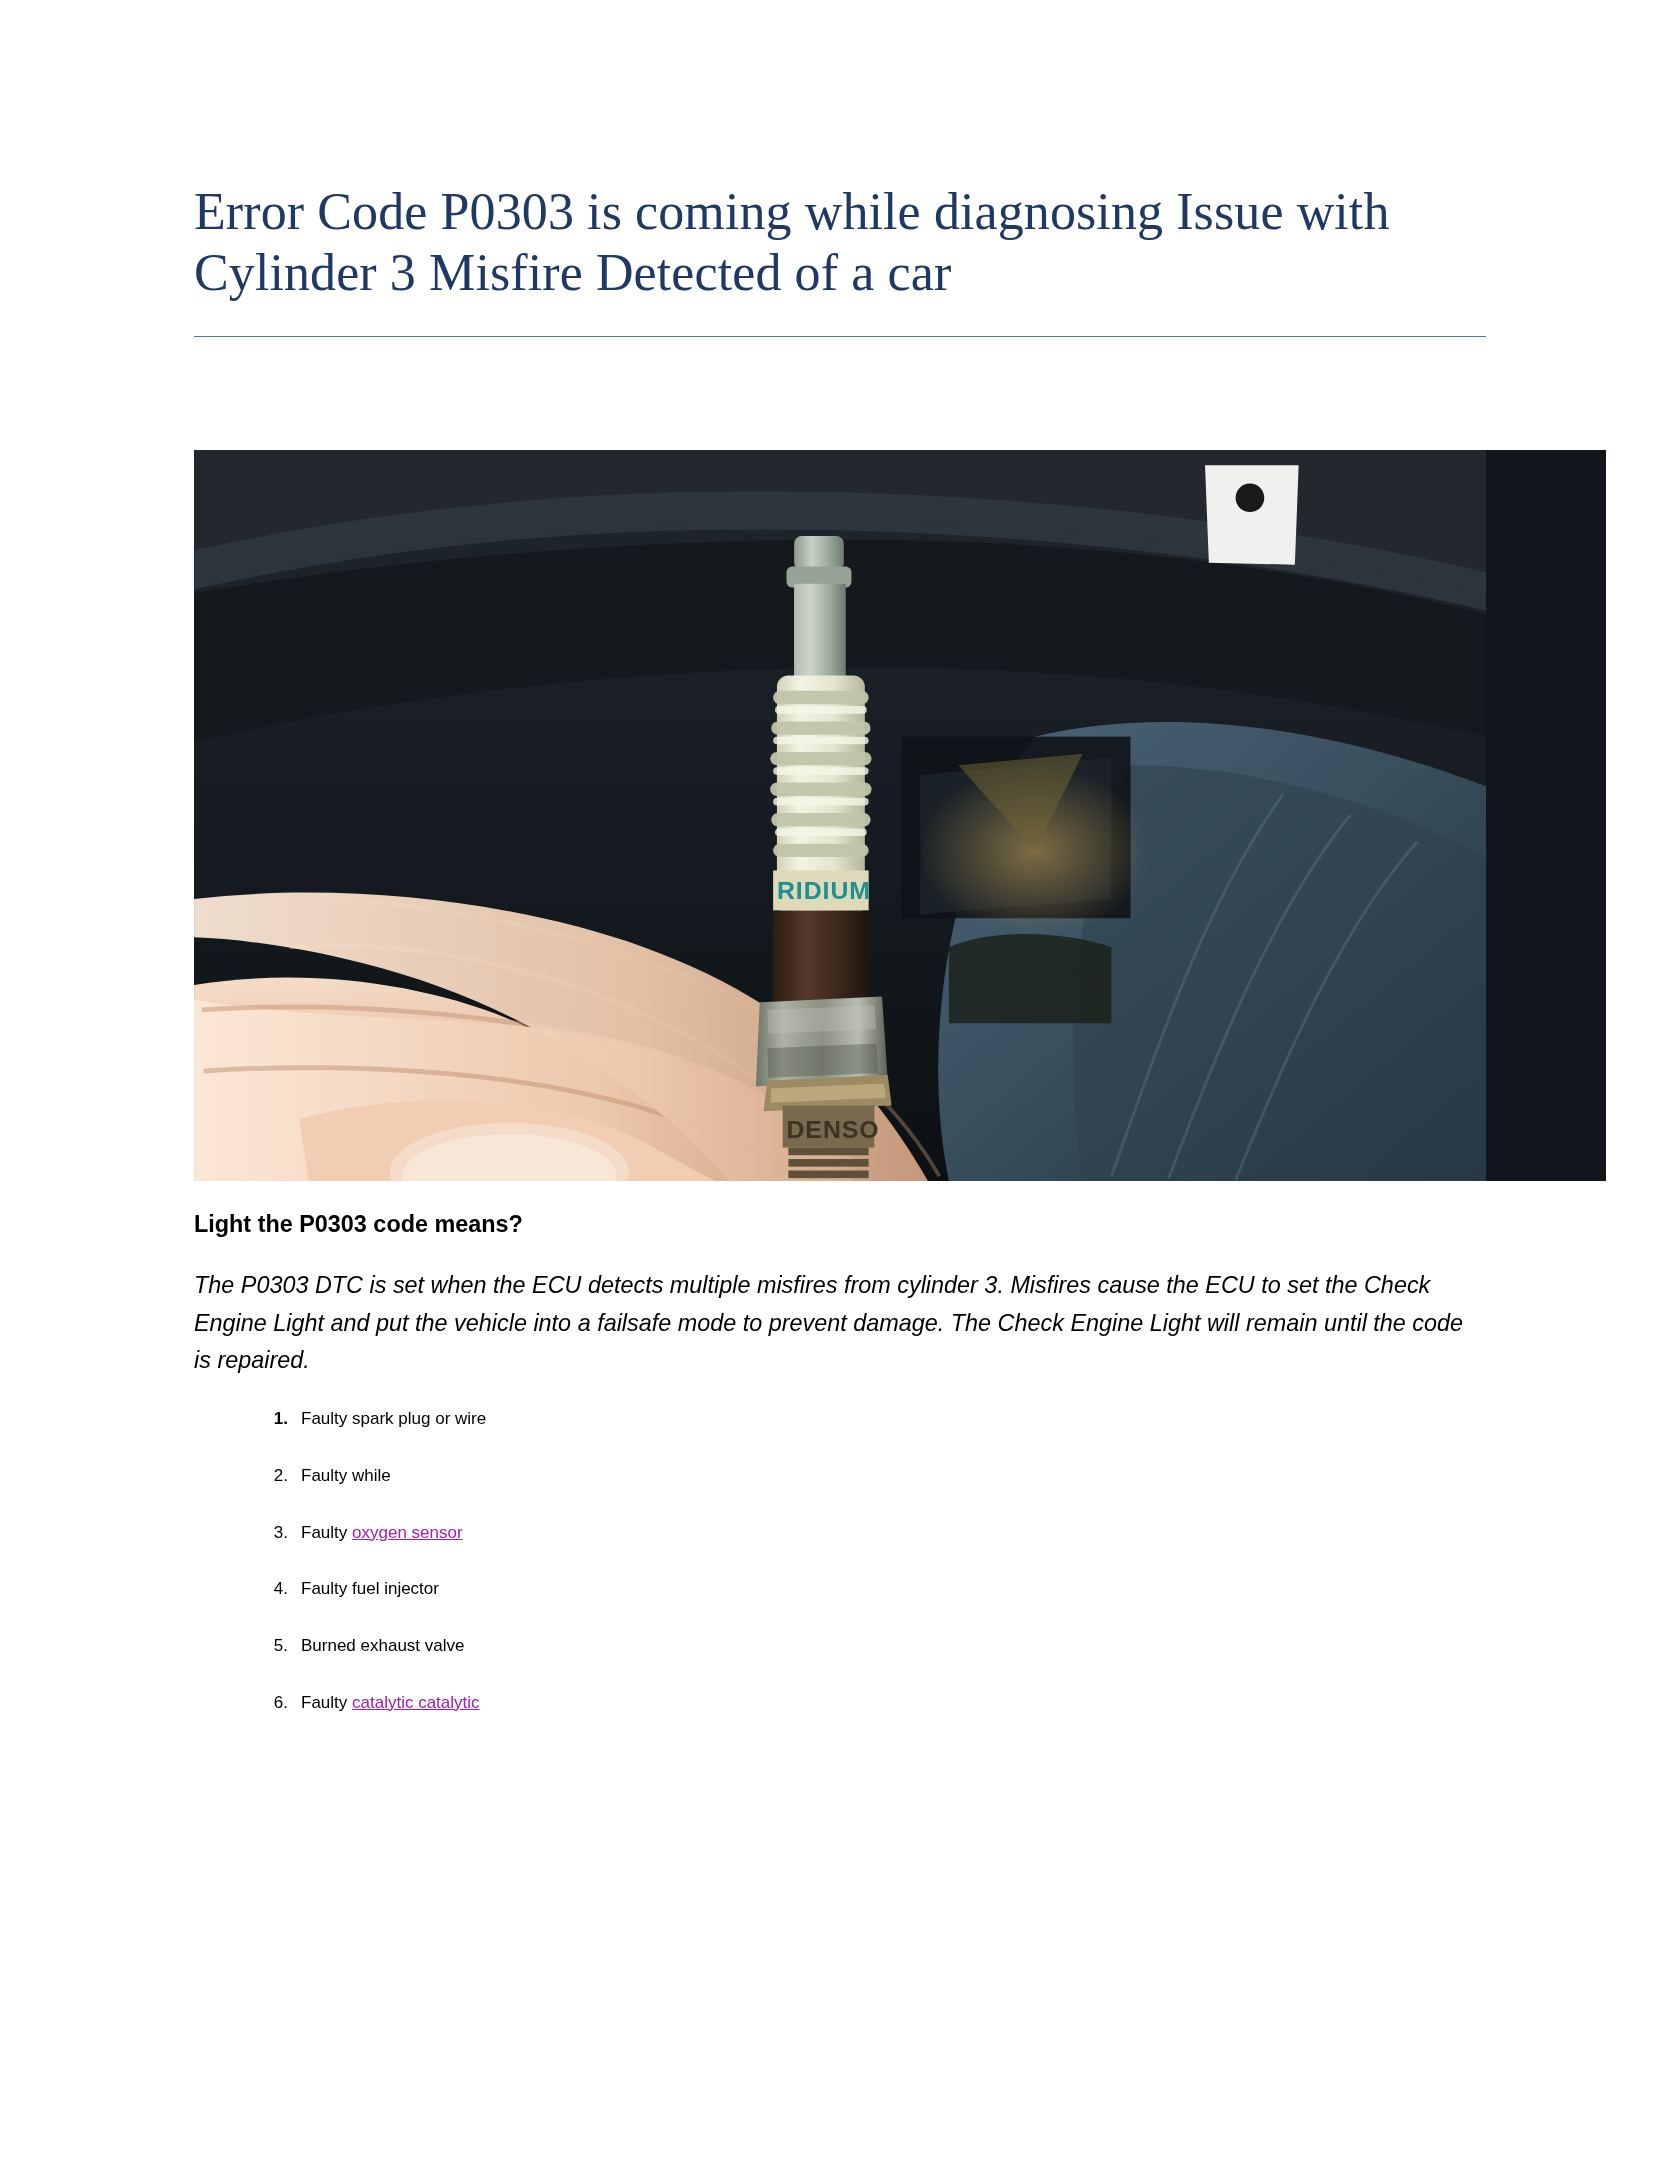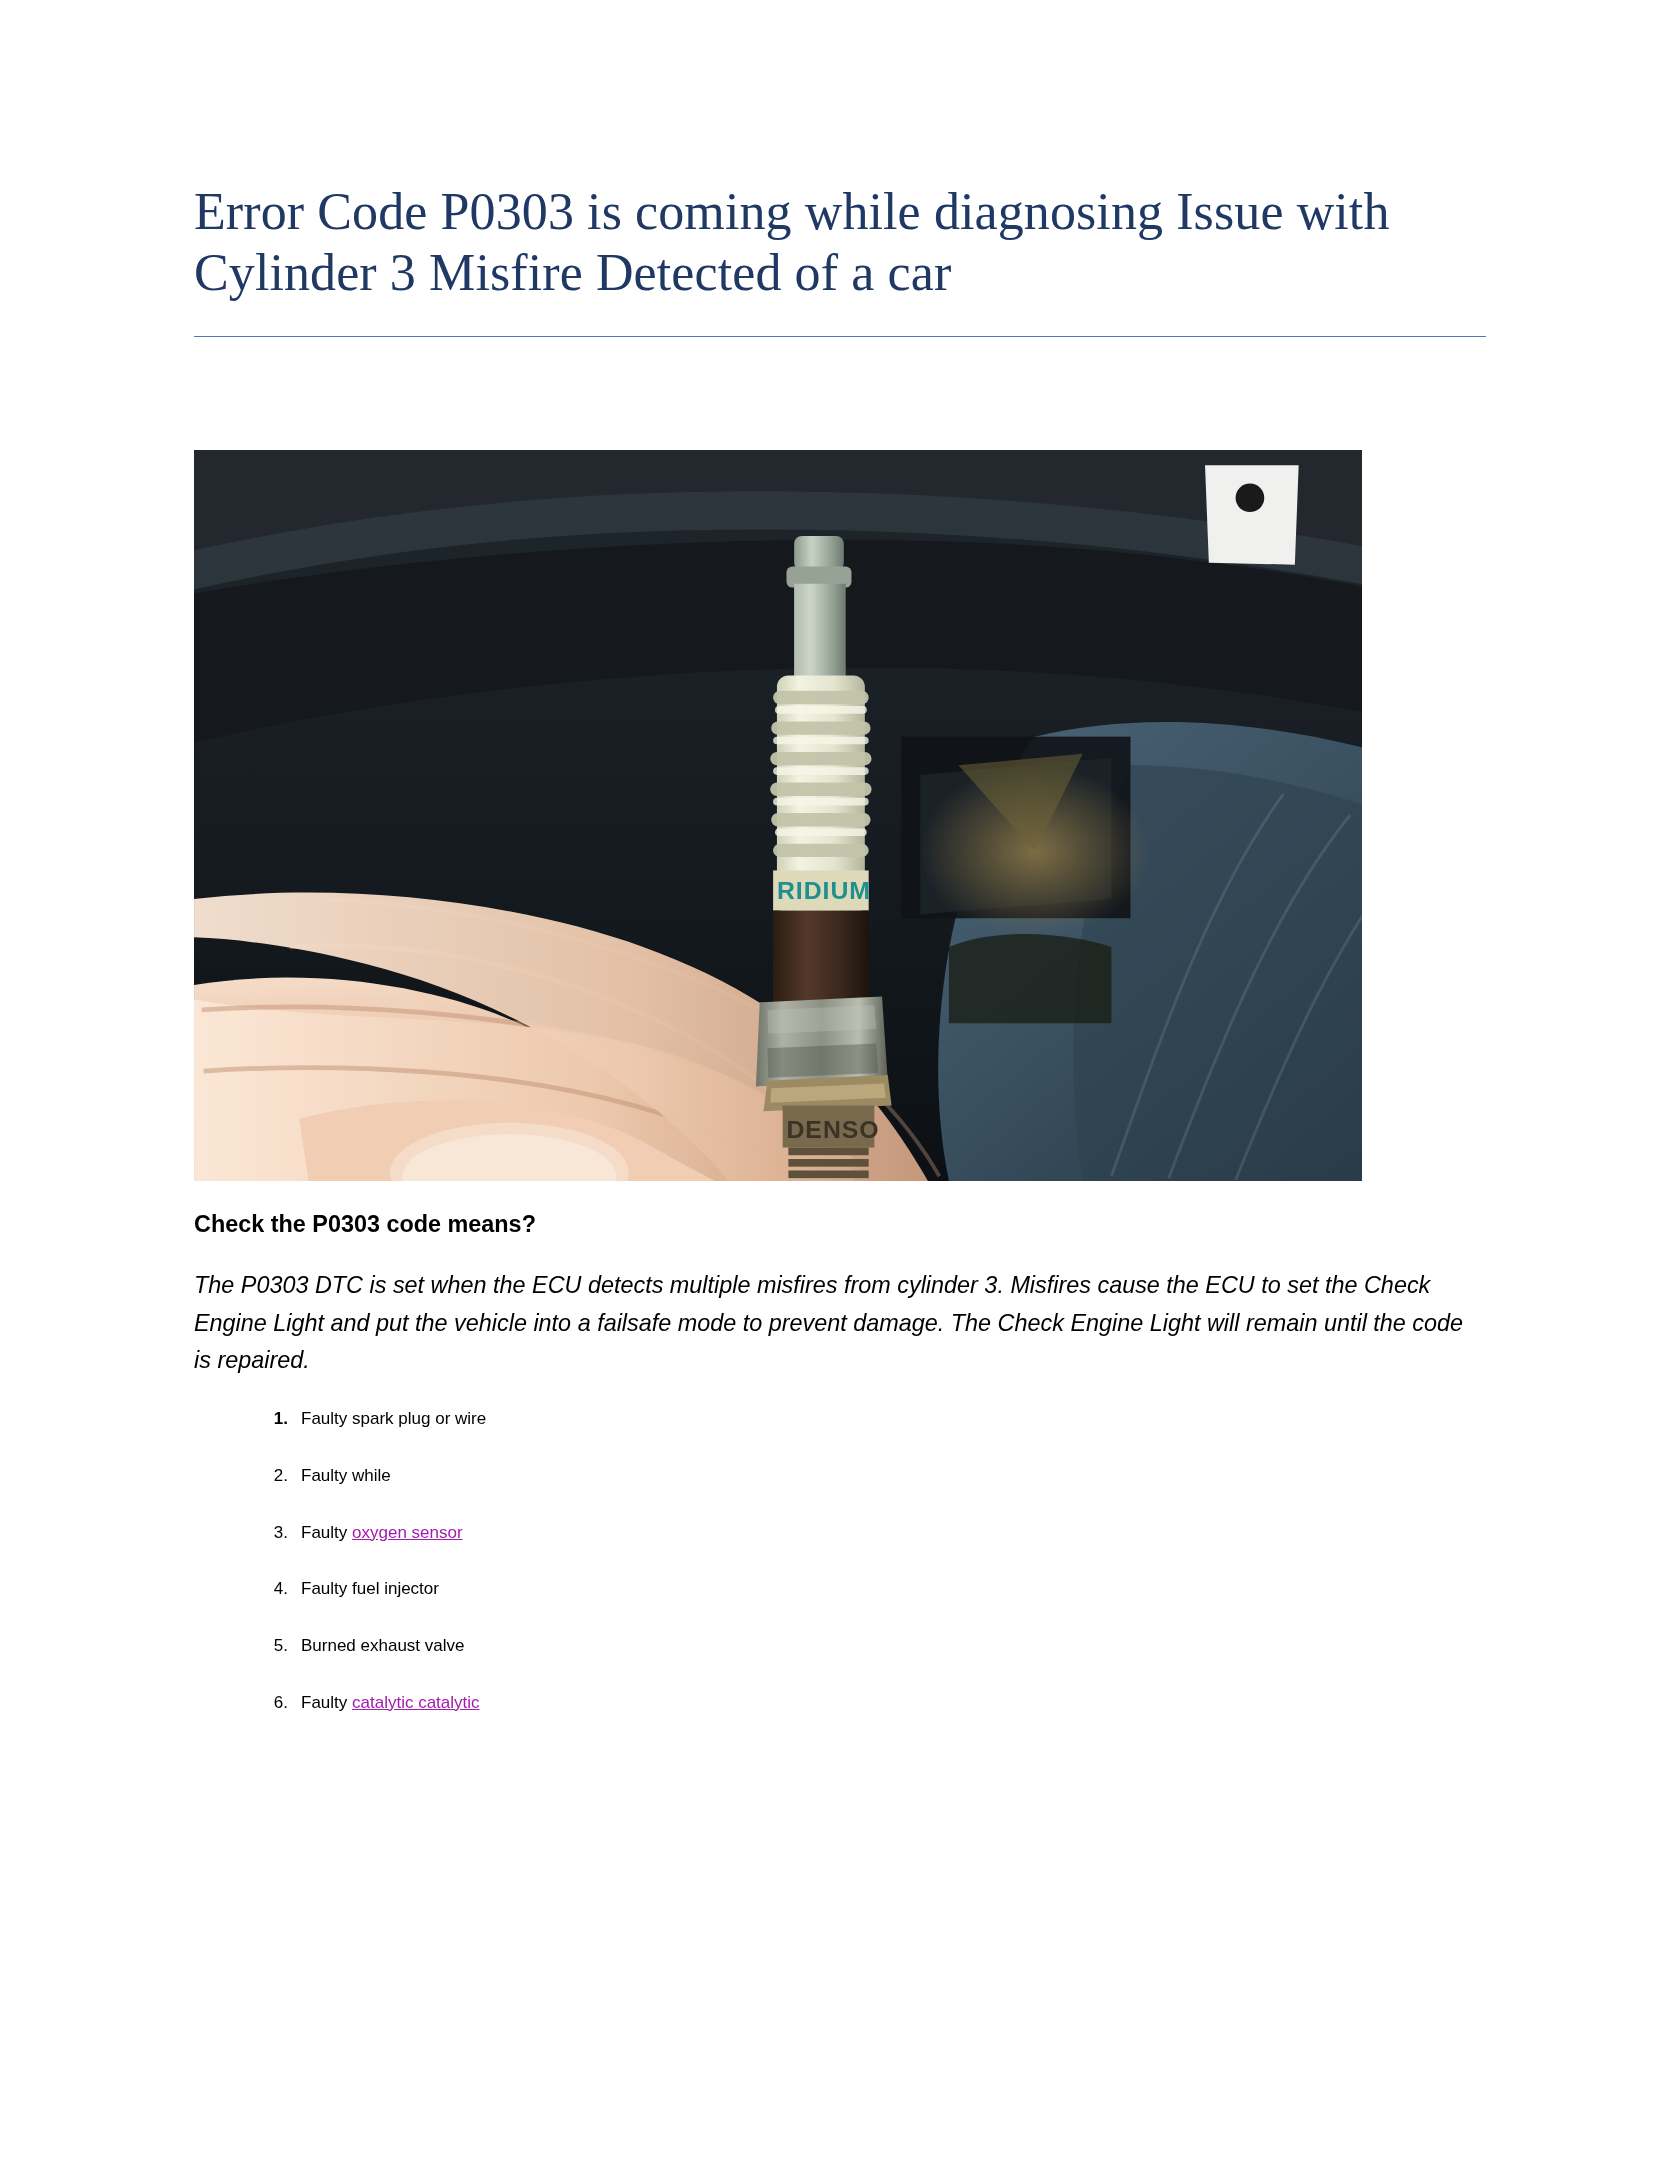--- a/index.html
+++ b/index.html
@@ -36,21 +36,21 @@
     color: #1f3864;
     margin: 0;
     padding-bottom: 32px;
     border-bottom: 1.9px solid #4e79b8;
     letter-spacing: 0.1px;
   }
 
   
   .figure {
     margin-top: 113px;
-    width: 1168px;
+    width: 1412px;
     height: 731px;
     position: relative;
     overflow: hidden;
     background: #10161c;
   }
   .figure svg { display: block; }
 
   
   .subhead {
     font-size: 23.4px;
@@ -246,21 +246,21 @@
             <rect x="622" y="730" width="84" height="8"></rect>
             <rect x="622" y="742" width="84" height="8"></rect>
             <rect x="622" y="754" width="84" height="8"></rect>
           </g>
         </g>
 
         <rect x="0" y="0" width="1352" height="765" fill="none"></rect>
       </svg>
     </div>
 
-    <h2 class="subhead">Check the P0303 code means?</h2>
+    <h2 class="subhead">Light the P0303 code means?</h2>
 
     <p class="para">The P0303 DTC is set when the ECU detects multiple misfires from cylinder 3. Misfires cause the ECU to set the Check Engine Light and put the vehicle into a failsafe mode to prevent damage. The Check Engine Light will remain until the code is repaired.</p>
 
 
     <ol class="causes">
       <li class="first">
         <span>Faulty spark plug or wire</span>
       </li>
       <li>
         <span>Faulty while</span>

